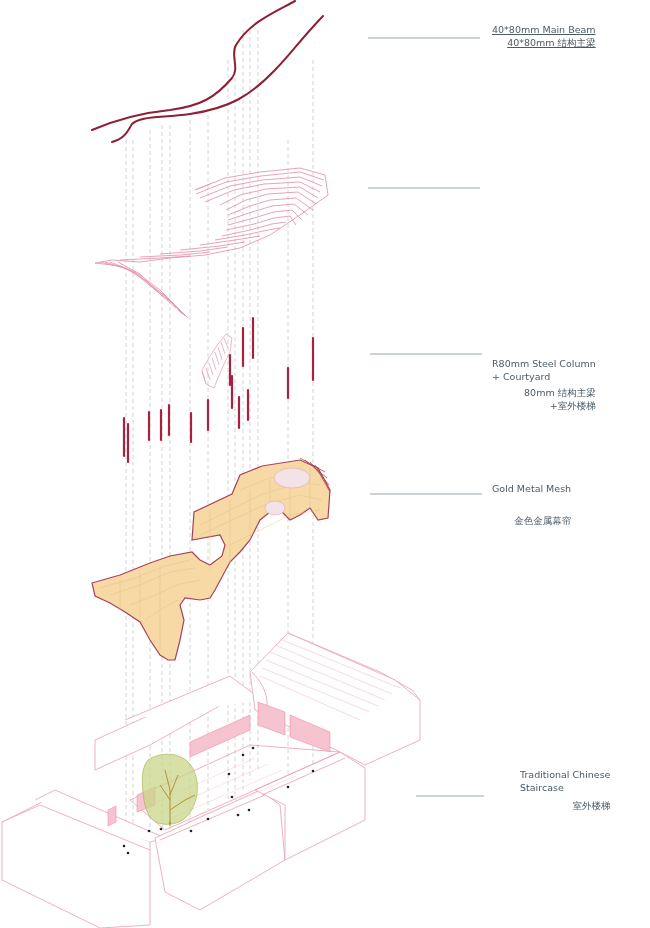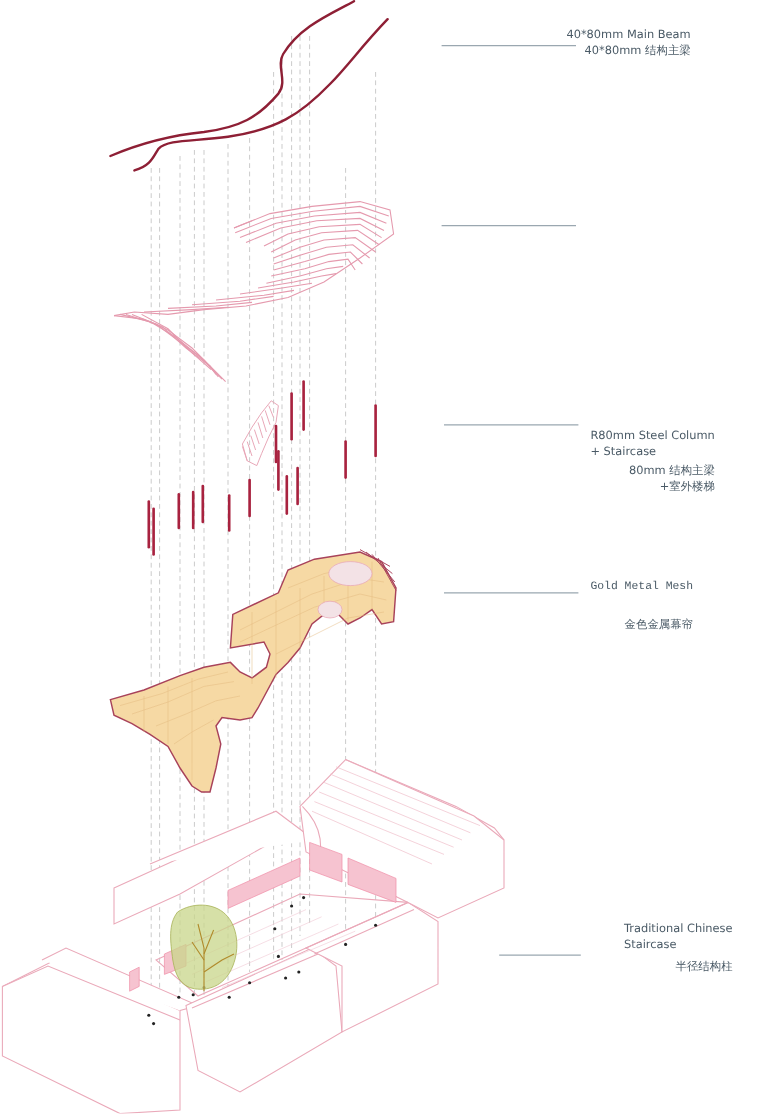--- a/index.html
+++ b/index.html
@@ -198,36 +198,36 @@
     <g stroke="#9aa7b0" stroke-width="1">
       <line x1="368" y1="38" x2="480" y2="38"></line>
       <line x1="368" y1="188" x2="480" y2="188"></line>
       <line x1="370" y1="354" x2="482" y2="354"></line>
       <line x1="370" y1="494" x2="482" y2="494"></line>
       <line x1="416" y1="796" x2="484" y2="796"></line>
     </g>
   </svg>
 
   
-  <div class="label" style="left:472px; top:23px;">
+  <div class="label" style="left:492px; top:23px;text-decoration:underline;">
     <span class="en">40*80mm Main Beam</span>
     <span class="zh">40*80mm 结构主梁</span>
   </div>
 
 
   <div class="label" style="left:492px; top:357px;">
     <span class="en">R80mm Steel Column</span>
-    <span class="en">+ Staircase</span>
+    <span class="en">+ Courtyard</span>
     <span class="zh" style="margin-top:3px;">80mm 结构主梁</span>
     <span class="zh">+室外楼梯</span>
   </div>
 
-  <div class="label" style="left:492px; top:482px;font-family:Liberation Mono, monospace;">
+  <div class="label" style="left:492px; top:482px;">
     <span class="en">Gold Metal Mesh</span>
     <span class="zh" style="margin-top:19px;">金色金属幕帘</span>
   </div>
 
   <div class="label" style="left:520px; top:768px;">
     <span class="en">Traditional Chinese</span>
     <span class="en">Staircase</span>
-    <span class="zh" style="margin-top:5px;">半径结构柱</span>
+    <span class="zh" style="margin-top:5px;">室外楼梯</span>
   </div>
 </div>
 
 </body></html>

